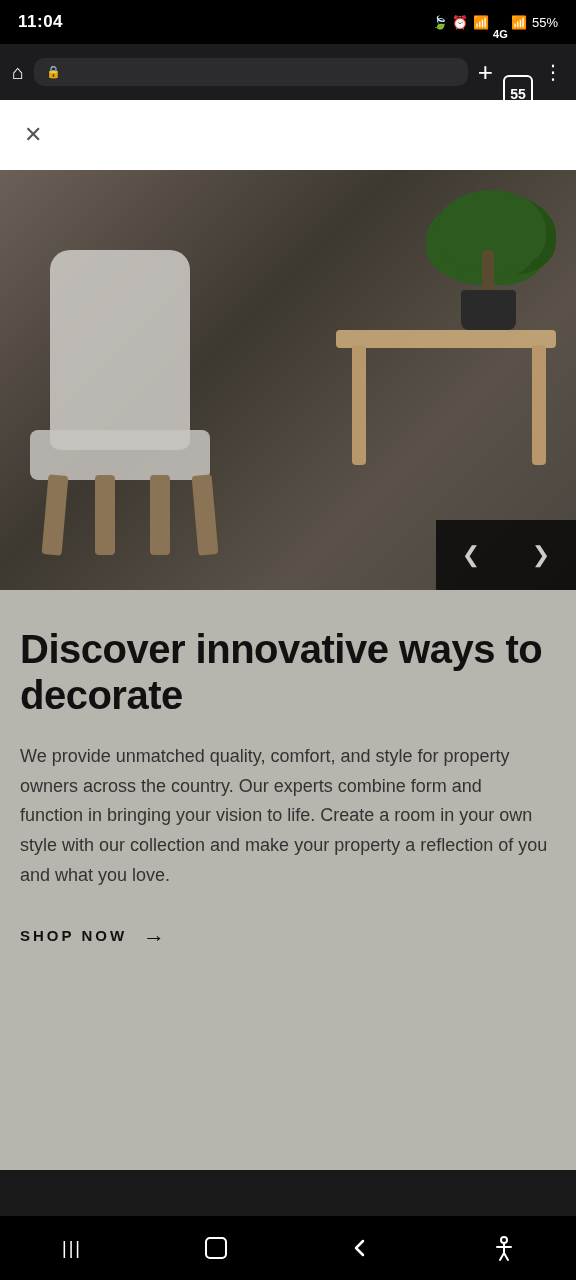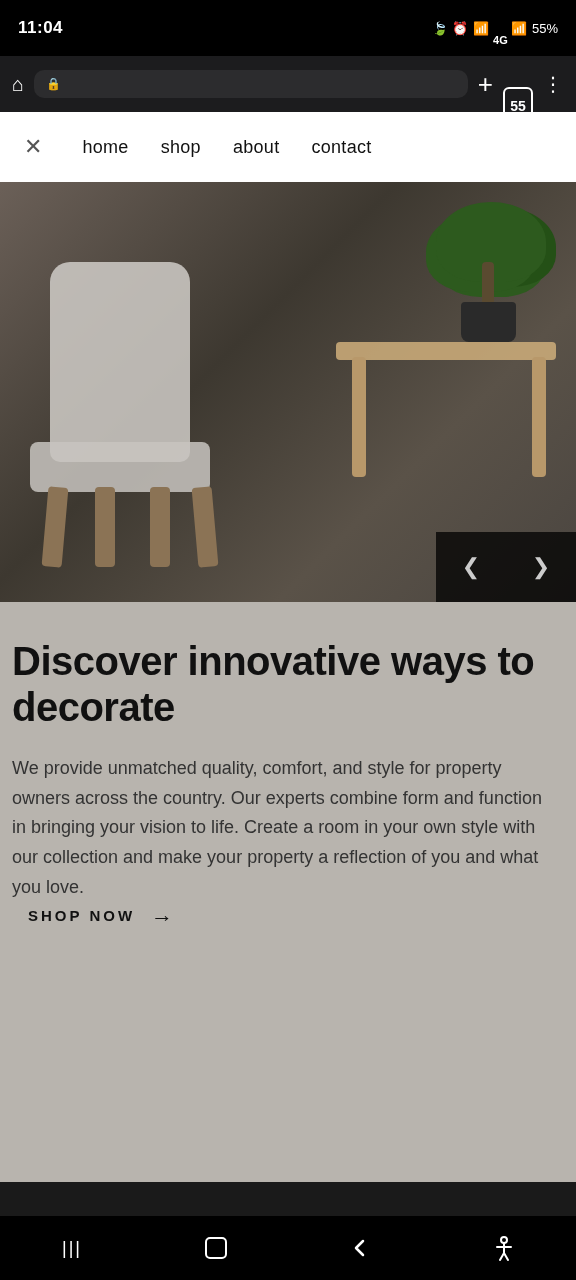--- a/index.html
+++ b/index.html
@@ -13,21 +13,21 @@
     }
 
     
     .status-bar {
       background: #000;
       color: #fff;
       display: flex;
       justify-content: space-between;
       align-items: center;
       padding: 8px 18px;
-      height: 56px;
+      height: 44px;
     }
     .status-time {
       font-size: 17px;
       font-weight: 600;
       letter-spacing: 0.5px;
     }
     .status-icons {
       display: flex;
       align-items: center;
       gap: 4px;
@@ -281,41 +281,41 @@
       align-items: center;
       justify-content: center;
       color: #ccc;
       font-size: 22px;
       cursor: pointer;
     }
 
     
     .content-section {
       background: #b8b4ae;
-      padding: 36px 28px 40px 12px;
+      padding: 36px 28px 40px 20px;
       min-height: 580px;
     }
     .content-heading {
       font-size: 40px;
       font-weight: 800;
       color: #111;
       line-height: 1.15;
       margin-bottom: 24px;
       letter-spacing: -0.5px;
     }
     .content-body {
       font-size: 18px;
       color: #333;
       line-height: 1.65;
+      margin-bottom: 32px;
     }
     .shop-now {
       display: flex;
       align-items: center;
       gap: 16px;
-      margin-left: 16px;
     }
     .shop-now-text {
       font-size: 15px;
       font-weight: 700;
       letter-spacing: 3px;
       color: #111;
       text-transform: uppercase;
     }
     .shop-now-arrow {
       font-size: 22px;
@@ -363,26 +363,20 @@
   <div class="browser-url-bar">
     <span class="browser-url-icon">🔒</span>
   </div>
   <div class="browser-add-btn">+</div>
   <div class="browser-tab-btn">55</div>
   <div class="browser-menu-btn">⋮</div>
 </div>
 
 <div class="nav-bar">
   <span class="nav-close">✕</span>
-  <div class="nav-links">
-    <a class="nav-link" href="#">home</a>
-    <a class="nav-link" href="#">shop</a>
-    <a class="nav-link" href="#">about</a>
-    <a class="nav-link" href="#">contact</a>
-  </div>
 </div>
 
 <div class="hero">
   <div class="hero-bg">
 
     <div class="chair">
       <div class="chair-back"></div>
       <div class="chair-seat"></div>
       <div class="chair-leg1"></div>
       <div class="chair-leg2"></div>

